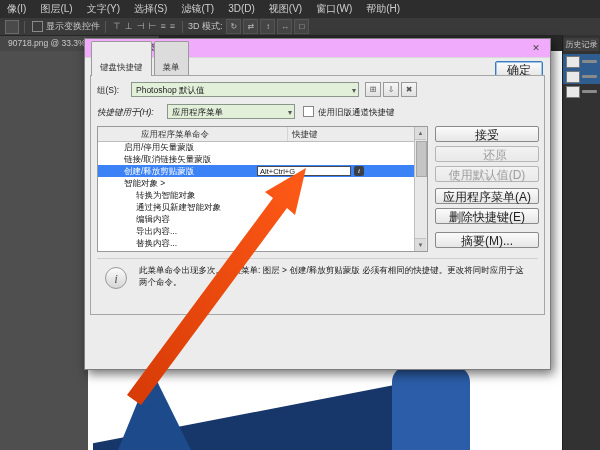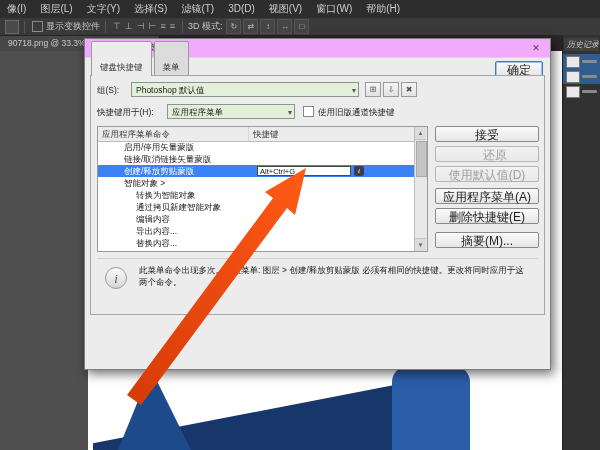--- a/index.html
+++ b/index.html
@@ -36,21 +36,21 @@
               clip-path:polygon(0 100%,0 92%,100% 18%,100% 100%);}
   .shape-tri{position:absolute;left:25px;top:318px;width:100px;height:81px;background:#1d4a8a;
              clip-path:polygon(5% 100%,38% 0,78% 100%);}
   .shape-square{position:absolute;left:304px;top:315px;width:78px;height:84px;background:#2b5da8;
                 border-radius:16px 16px 0 0;}
 
   
   .history-panel{position:absolute;top:35px;right:0;width:37px;height:415px;background:#323232;
                  border-left:1px solid #1f1f1f;z-index:4;}
   .history-title{font-size:8px;color:#c8c8c8;background:#3f3f3f;height:13px;line-height:13px;
-                 text-align:right;margin:3px 1px 3px 1px;white-space:nowrap;overflow:hidden;font-style:italic;}
+                 text-align:center;margin:3px 1px 3px 1px;white-space:nowrap;overflow:hidden;}
   .hist-row{height:15px;display:flex;align-items:center;padding:0 3px;gap:2px;}
   .hist-row.selected{background:#2f5d8f;}
   .hist-thumb{width:12px;height:10px;background:#e9e9e9;border:1px solid #777;flex:none;}
   .hist-bar{flex:1;height:3px;background:#8a8a8a;border-radius:1px;}
 
   
   .dialog{position:absolute;left:84px;top:38px;width:465px;height:330px;background:#ececec;
           border:1px solid #7e7e7e;box-shadow:3px 4px 10px rgba(0,0,0,.55);z-index:10;
           font-size:9px;color:#222;}
   .dlg-title-bar{position:absolute;top:0;left:0;right:0;height:18px;background:#f0abfc;
@@ -72,31 +72,31 @@
 
   .lbl{position:absolute;font-size:8.5px;color:#222;white-space:nowrap;}
   .set-lbl{left:6px;top:9px;}
   .combo{position:absolute;height:15px;border:1px solid #8a968a;background:#e2efd9;font-size:8.5px;
          line-height:15px;padding-left:4px;box-sizing:border-box;color:#222;white-space:nowrap;overflow:hidden;}
   .combo .combo-arrow{position:absolute;right:2px;top:0;font-size:8px;color:#555;line-height:15px;}
   .set-combo{left:40px;top:6px;width:228px;}
   .mini-btn{position:absolute;top:6px;width:16px;height:15px;border:1px solid #9a9a9a;
             background:linear-gradient(#f6f6f6,#e1e1e1);font-size:8px;text-align:center;
             line-height:14px;color:#555;box-sizing:border-box;}
-  .sf-lbl{left:6px;top:31px;}
+  .sf-lbl{left:6px;top:31px;font-style:italic;}
   .sf-combo{left:76px;top:28px;width:128px;}
   .legacy-chk{position:absolute;left:212px;top:30px;width:9px;height:9px;border:1px solid #888;
               background:#fff;}
   .legacy-lbl{left:227px;top:31px;}
 
   .table{position:absolute;left:6px;top:50px;width:331px;height:126px;border:1px solid #9a9a9a;
          background:#fff;box-sizing:border-box;overflow:hidden;}
   .thead{height:14px;background:#ececec;border-bottom:1px solid #bdbdbd;display:flex;
          font-size:8.5px;color:#333;}
-  .th1{width:150px;padding-left:4px;line-height:14px;box-sizing:border-box;}
+  .th1{width:150px;padding-left:4px;line-height:14px;box-sizing:border-box;margin-left:39px;}
   .th2{flex:1;line-height:14px;border-left:1px solid #d5d5d5;padding-left:4px;}
   .tbody{position:absolute;left:0;top:14px;right:12px;bottom:0;}
   .trow{height:12px;display:flex;font-size:8.5px;line-height:12px;color:#222;align-items:center;}
   .trow .cmd{padding-left:26px;width:150px;box-sizing:border-box;white-space:nowrap;overflow:hidden;flex:none;}
   .trow.indent2 .cmd{padding-left:38px;}
   .trow.selected{background:#3b82f6;color:#fff;}
   .shortcut-box{margin-left:9px;width:94px;height:10px;background:#fff;border:1px solid #4a4a4a;
                 color:#111;font-size:7.5px;line-height:9px;padding-left:2px;box-sizing:border-box;flex:none;}
   .info-badge{width:10px;height:10px;background:#3b3f46;color:#fff;font-size:7px;text-align:center;
               line-height:10px;margin-left:3px;border-radius:2px;flex:none;

